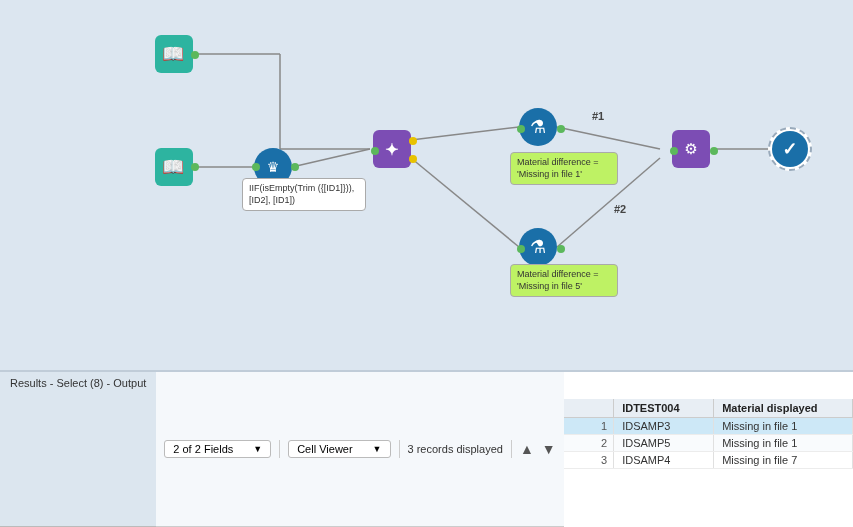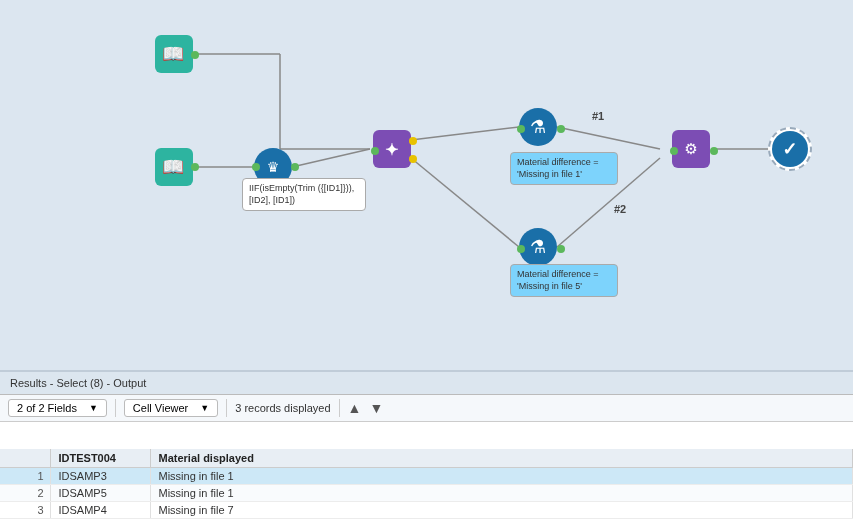--- a/index.html
+++ b/index.html
@@ -31,21 +31,21 @@
       font-size: 9px;
       color: #333;
       line-height: 1.3;
       left: 242px; top: 178px;
       width: 124px;
     }
 
     
     .label-box {
       position: absolute;
-      background: #7dd3fc;
+      background: #bef264;
       border: 1px solid #aaa;
       border-radius: 4px;
       padding: 4px 6px;
       font-size: 9px;
       color: #333;
       line-height: 1.3;
     }
 
     .label-box-1 {
       left: 510px; top: 152px;
@@ -74,21 +74,21 @@
       font-weight: bold;
     }
 
     
     .bottom-panel {
       width: 853px;
       height: 157px;
       background: white;
       border-top: 2px solid #c0ccd8;
       display: flex;
-      flex-direction: column;
+      flex-direction: row;
     }
 
     .panel-header {
       background: #dce6ef;
       padding: 5px 10px;
       font-size: 11px;
       color: #333;
       border-bottom: 1px solid #bbb;
     }
 
@@ -97,21 +97,21 @@
       align-items: center;
       padding: 4px 8px;
       gap: 8px;
       border-bottom: 1px solid #ccc;
       background: #f5f8fb;
     }
 
     .toolbar-btn {
       display: flex;
       align-items: center;
-      gap: 12px;
+      gap: 20px;
       background: white;
       border: 1px solid #bbb;
       border-radius: 3px;
       padding: 2px 8px;
       font-size: 11px;
       cursor: pointer;
     }
 
     .toolbar-divider {
       width: 1px;

